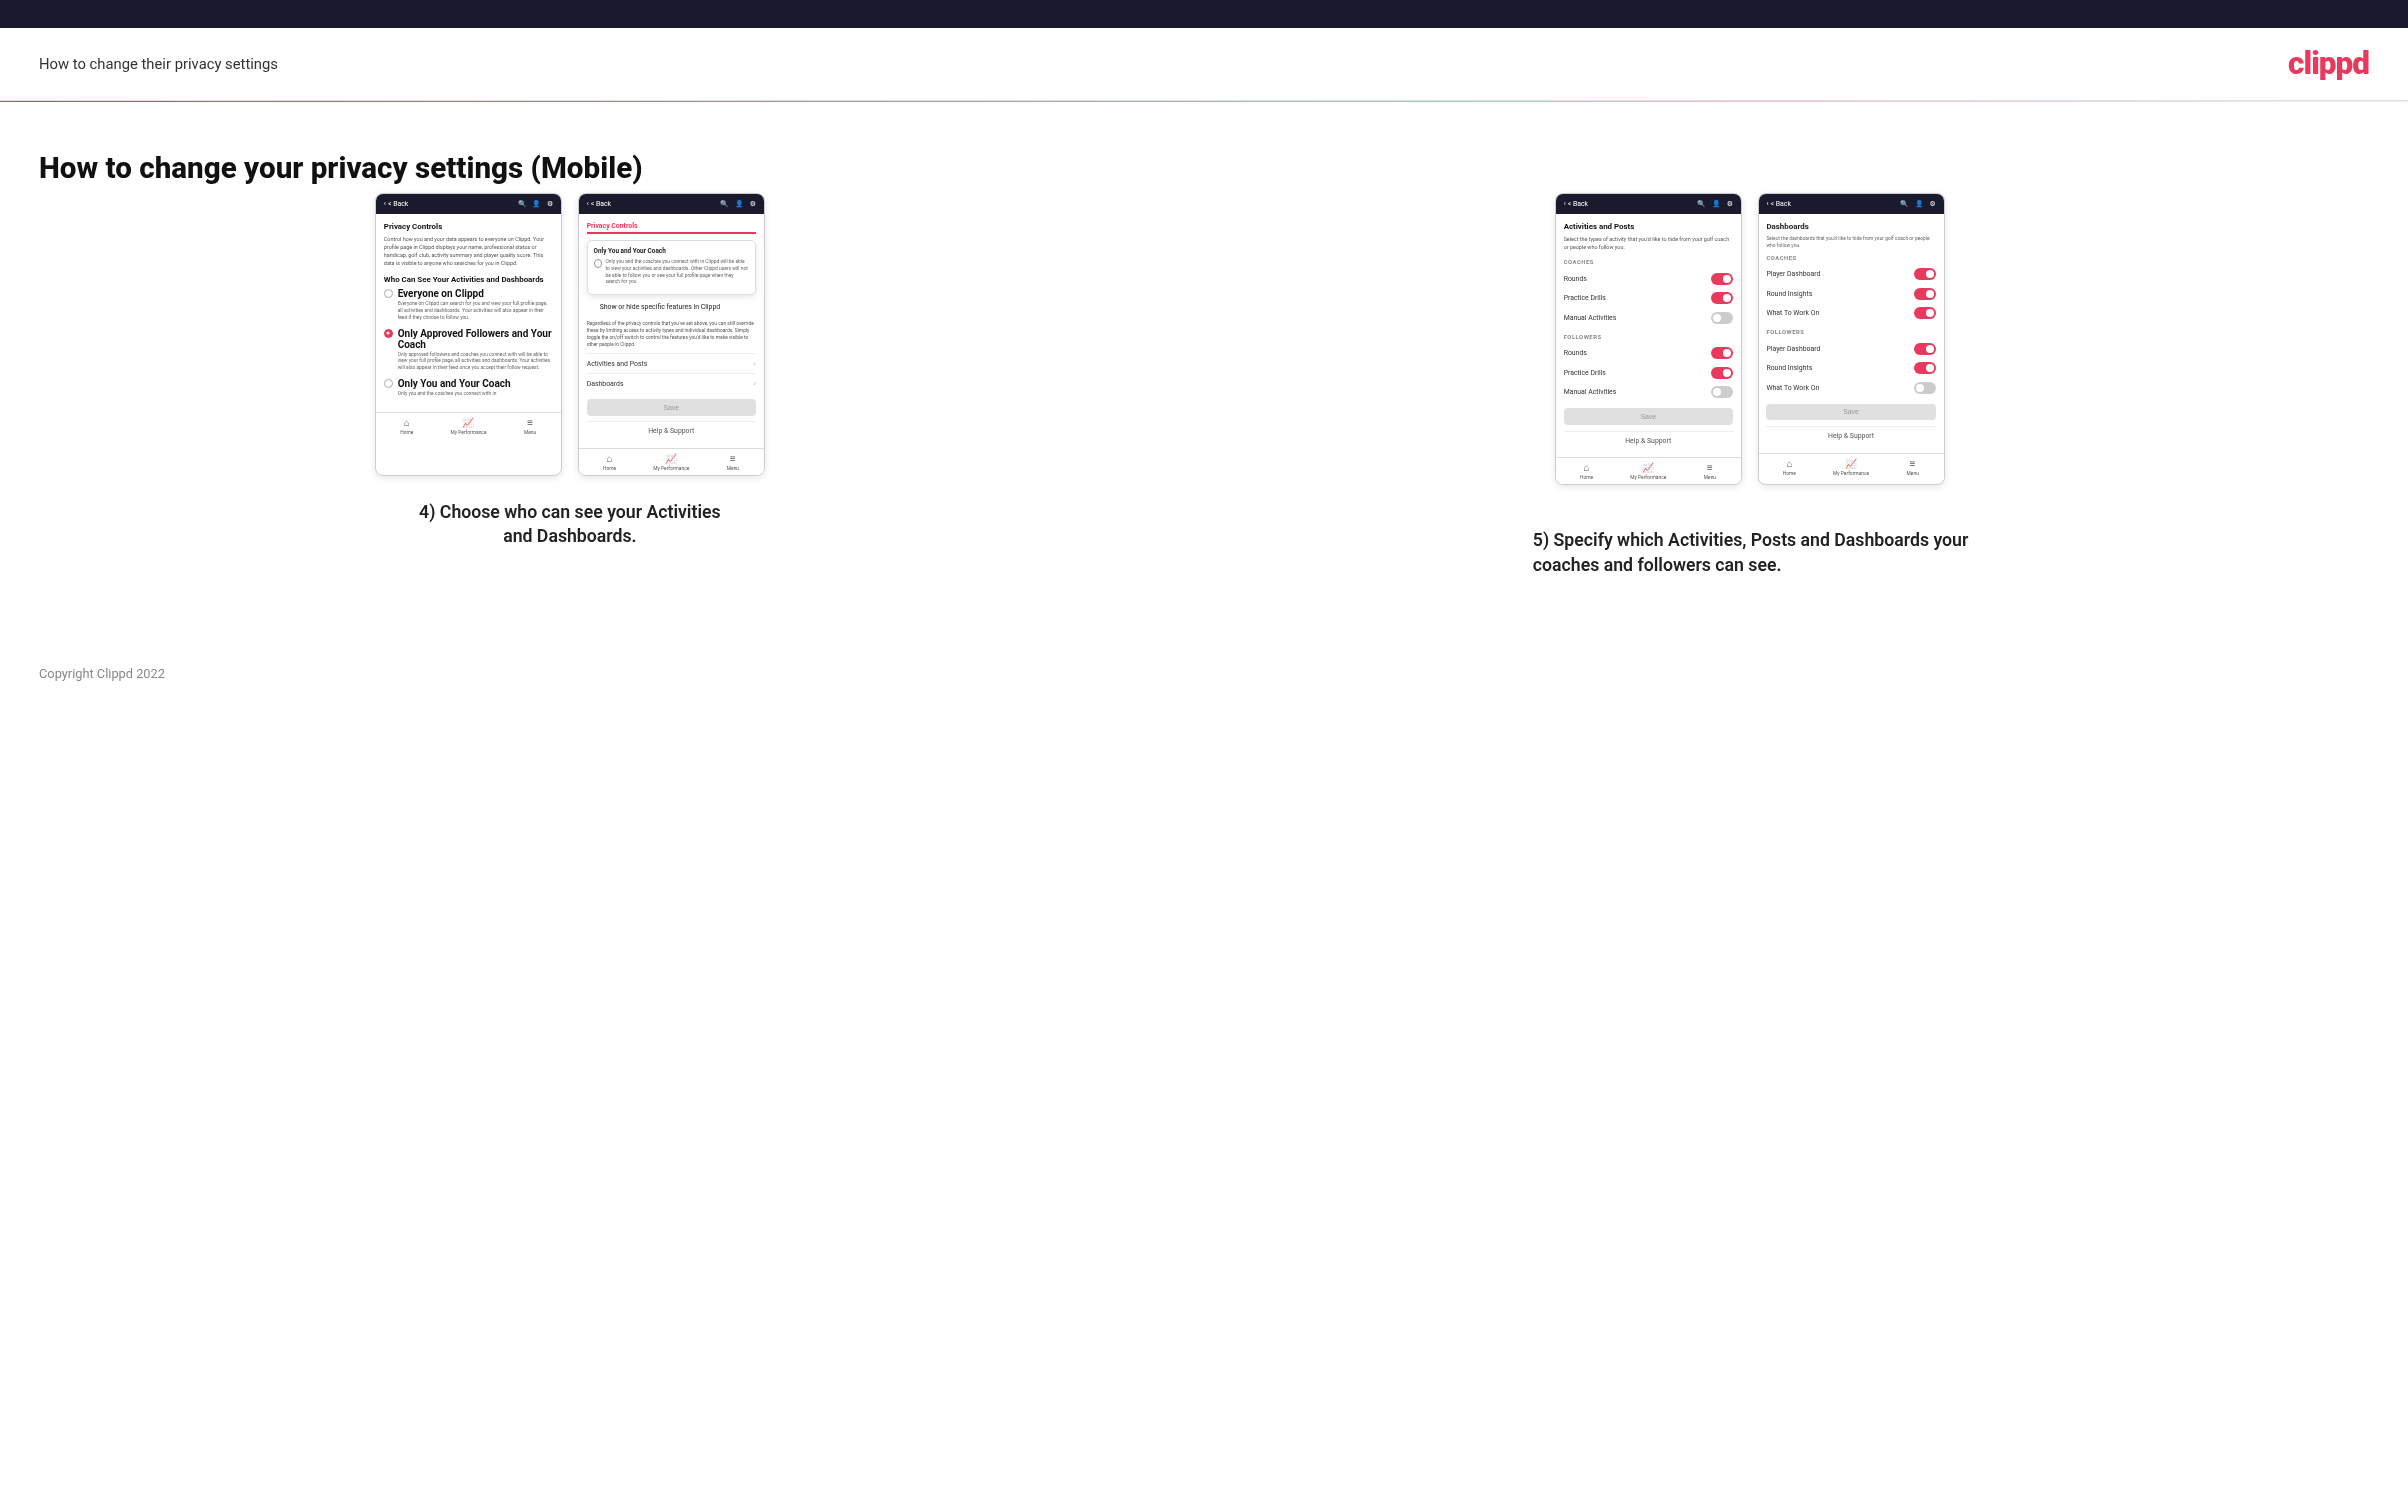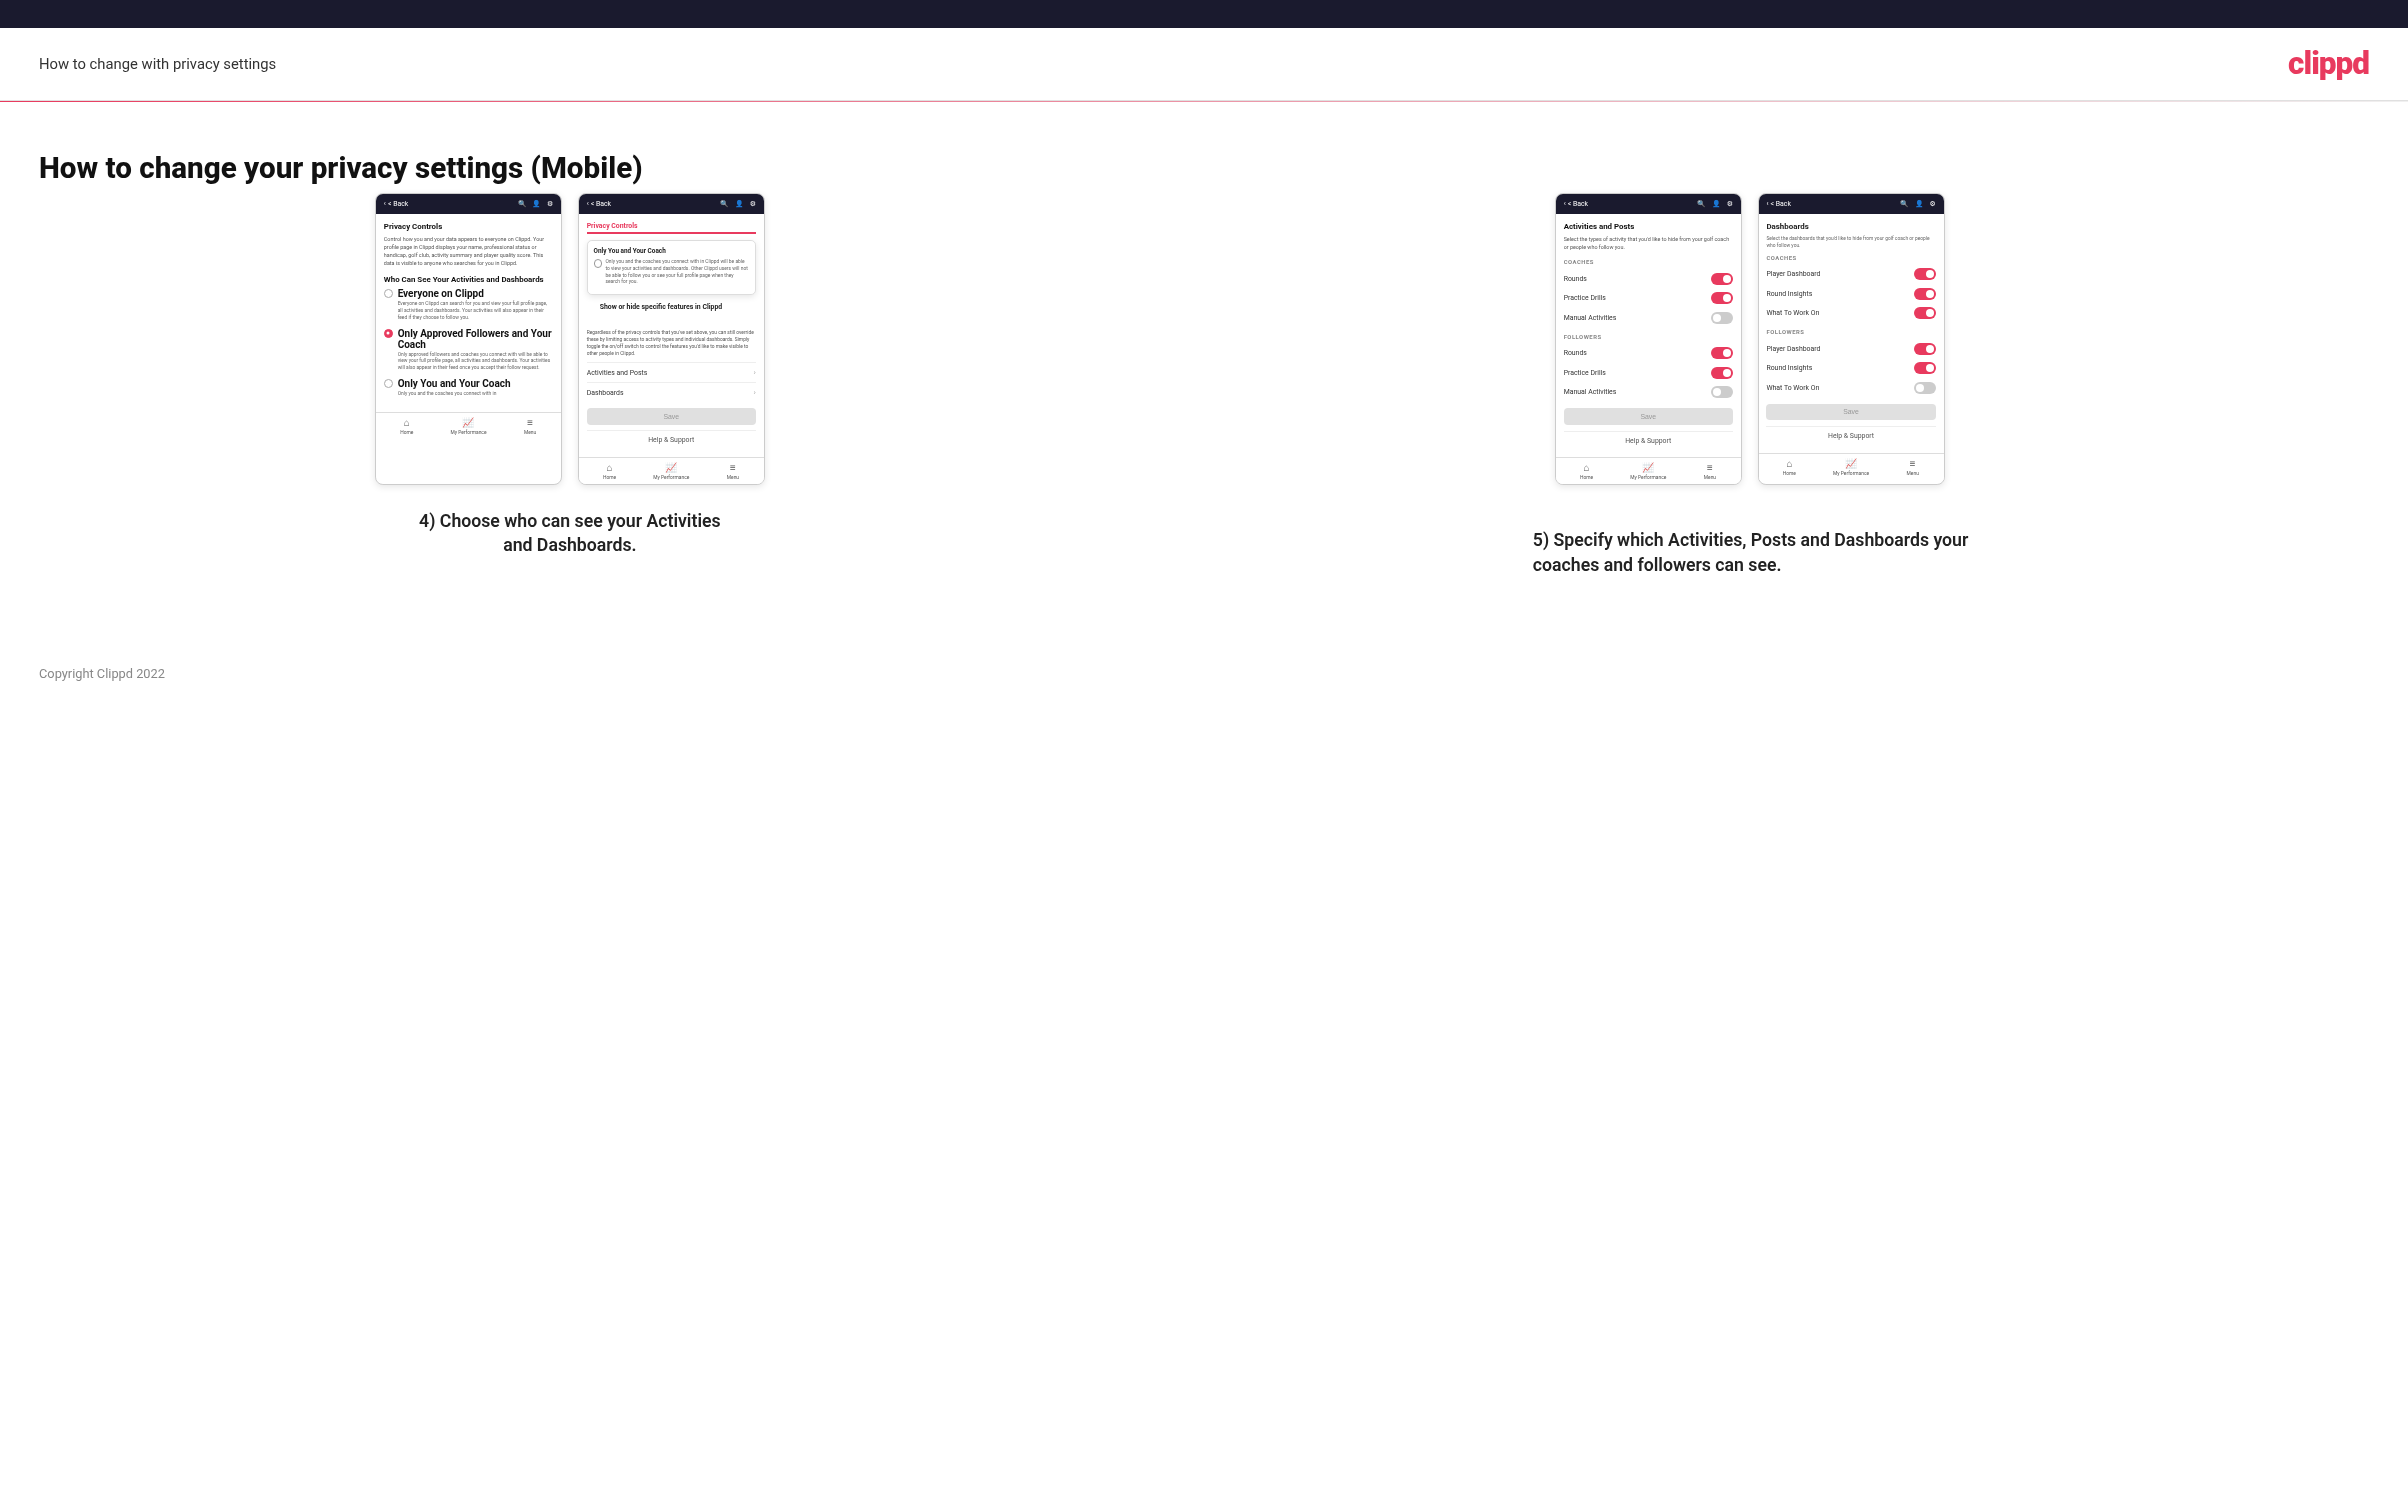--- a/index.html
+++ b/index.html
@@ -212,22 +212,22 @@
       align-items: flex-start;
       gap: 3px;
       margin-bottom: 3px;
     }
 
     .show-hide-section {
       margin-top: 5.9px;
     }
     .show-hide-title {
       font-size: 6.9px;
-      font-weight: 700;
-      margin-bottom: 18px;
+      font-weight: 400;
+      margin-bottom: 9px;
       padding-left: 13px;
     }
     .show-hide-desc {
       font-size: 4.9px;
       color: #555;
       line-height: 1.4;
       margin-bottom: 5.9px;
     }
     .menu-row {
       display: flex;
@@ -360,21 +360,21 @@
       background: linear-gradient(to right, #e83a5e, #f0f0f0);
       margin: 0 0 0 0;
     }
   </style>
 </head>
 <body>
 
 <div class="top-bar"></div>
 
 <div class="header">
-  <span class="header-title">How to change with privacy settings</span>
+  <span class="header-title">How to change their privacy settings</span>
   <span class="logo">clippd</span>
 </div>
 <div class="divider-line"></div>
 
 <div class="main-content">
   <div class="page-title">How to change your privacy settings (Mobile)</div>
 
   <div class="screenshots-row">
 
     <div class="screenshot-group step4-group">

